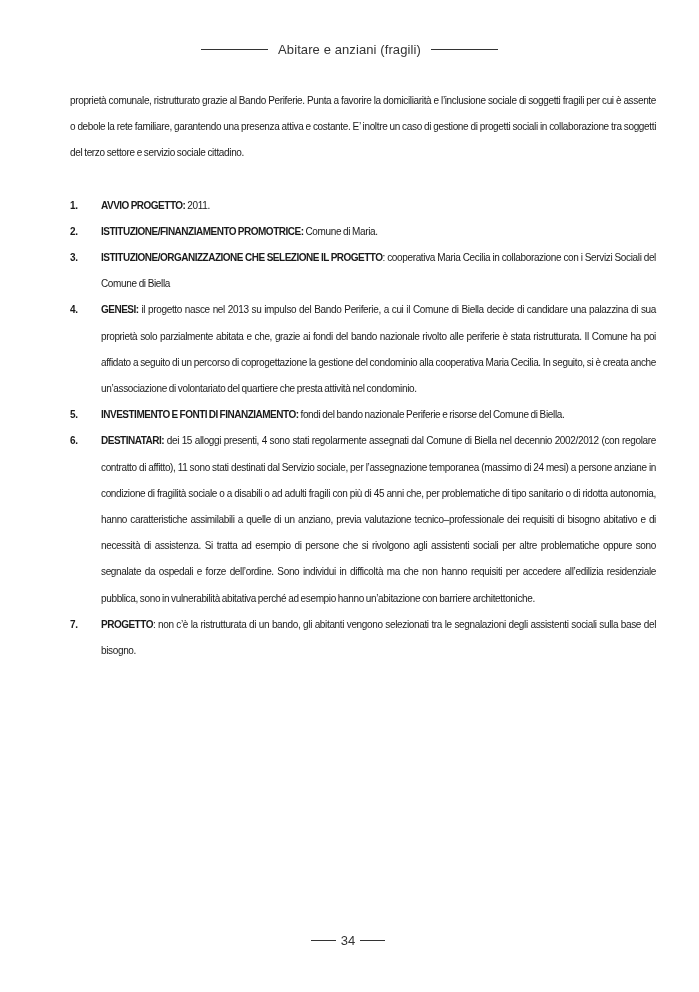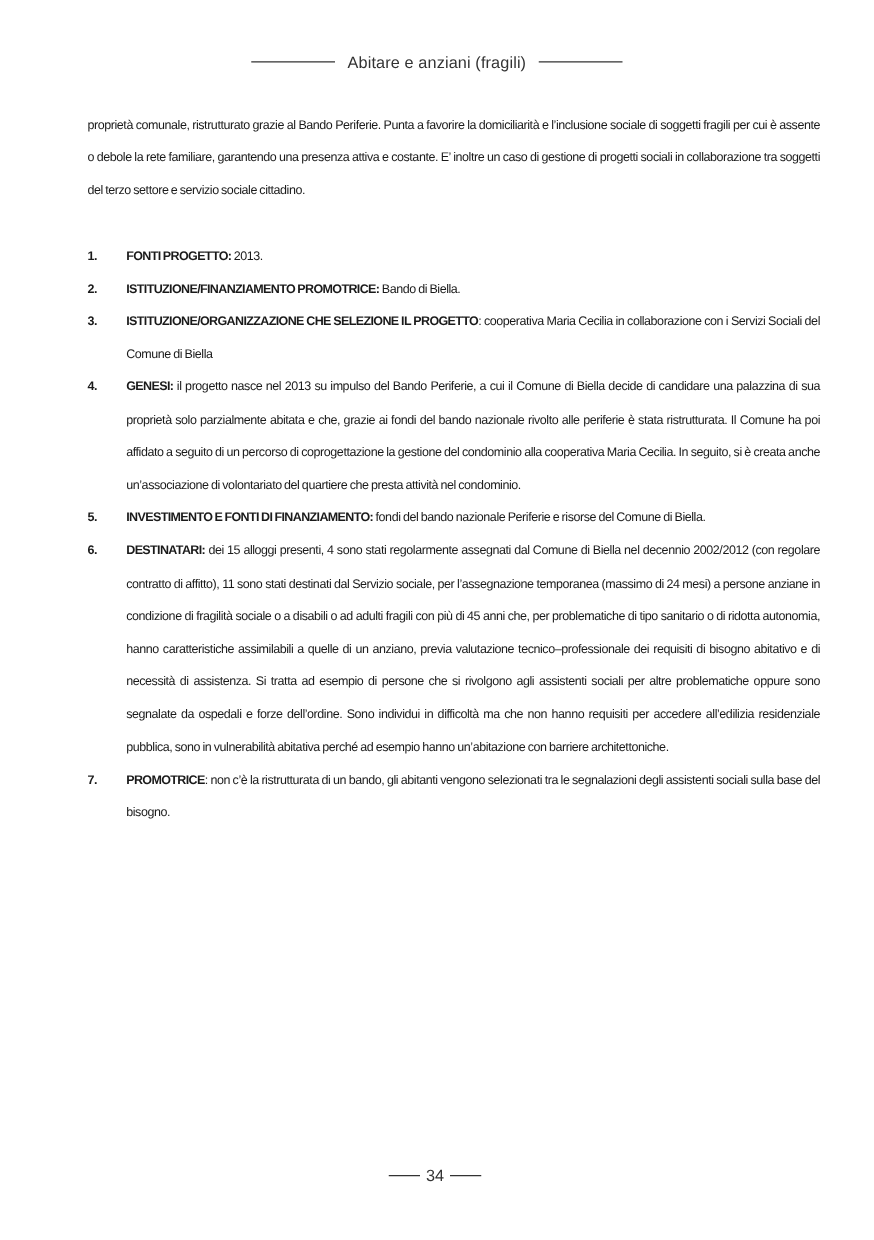--- a/index.html
+++ b/index.html
@@ -51,39 +51,39 @@
   <span class="rule"></span>
   <span class="title">Abitare e anziani (fragili)</span>
   <span class="rule"></span>
 </div>
 
 <div class="content">
   <p class="para" lang="it">proprietà comunale, ristrutturato grazie al Bando Periferie. Punta a favorire la domiciliarità e l’inclusione sociale di soggetti fragili per cui è assente o debole la rete familiare, garantendo una presenza attiva e costante. E’ inoltre un caso di gestione di progetti sociali in collaborazione tra soggetti del terzo settore e servizio sociale cittadino.</p>
 
   <ol class="items">
     <li lang="it">
-      <span class="num">1.</span><span class="label">FONTI PROGETTO:</span><span> 2013.</span>
+      <span class="num">1.</span><span class="label">AVVIO PROGETTO:</span><span> 2011.</span>
     </li>
     <li lang="it">
-      <span class="num">2.</span><span class="label">ISTITUZIONE/FINANZIAMENTO PROMOTRICE:</span><span> Bando di Biella.</span>
+      <span class="num">2.</span><span class="label">ISTITUZIONE/FINANZIAMENTO PROMOTRICE:</span><span> Comune di Maria.</span>
     </li>
     <li lang="it">
       <span class="num">3.</span><span class="label">ISTITUZIONE/ORGANIZZAZIONE CHE SELEZIONE IL PROGETTO</span><span>: cooperativa Maria Cecilia in collaborazione con i Servizi Sociali del Comune di Biella</span>
     </li>
     <li lang="it">
       <span class="num">4.</span><span class="label">GENESI:</span><span> il progetto nasce nel 2013 su impulso del Bando Periferie, a cui il Comune di Biella decide di candidare una palazzina di sua proprietà solo parzialmente abitata e che, grazie ai fondi del bando nazionale rivolto alle periferie è stata ristrutturata.  Il Comune ha poi affidato a seguito di un percorso di coprogettazione la gestione del condominio alla cooperativa Maria Cecilia. In seguito, si è creata anche un’associazione di volontariato del quartiere che presta attività nel condominio.</span>
     </li>
     <li lang="it">
       <span class="num">5.</span><span class="label">INVESTIMENTO E FONTI DI FINANZIAMENTO:</span><span> fondi del bando nazionale Periferie e risorse del Comune di Biella.</span>
     </li>
     <li lang="it">
       <span class="num">6.</span><span class="label">DESTINATARI:</span><span> dei 15 alloggi presenti, 4 sono stati regolarmente assegnati dal Comune di Biella nel decennio 2002/2012 (con regolare contratto di affitto), 11 sono stati destinati dal Servizio sociale, per l’assegnazione temporanea (massimo di 24 mesi) a persone anziane in condizione di fragilità sociale o a disabili o ad adulti fragili con più di 45 anni che, per problematiche di tipo sanitario o di ridotta autonomia, hanno caratteristiche assimilabili a quelle di un anziano, previa valutazione tecnico–professionale dei requisiti di bisogno abitativo e di necessità di assistenza. Si tratta ad esempio di persone che si rivolgono agli assistenti sociali per altre problematiche oppure sono segnalate da ospedali e forze dell’ordine. Sono individui in difficoltà ma che non hanno requisiti per accedere all’edilizia residenziale pubblica, sono in vulnerabilità abitativa perché ad esempio hanno un’abitazione con barriere architettoniche.</span>
     </li>
     <li lang="it">
-      <span class="num">7.</span><span class="label">PROMOTRICE</span><span>: non c’è la ristrutturata di un bando, gli abitanti vengono selezionati tra le segnalazioni degli assistenti sociali sulla base del bisogno.</span>
+      <span class="num">7.</span><span class="label">PROGETTO</span><span>: non c’è la ristrutturata di un bando, gli abitanti vengono selezionati tra le segnalazioni degli assistenti sociali sulla base del bisogno.</span>
     </li>
   </ol>
 </div>
 
 <div class="folio">
   <span class="rule"></span>
   <span class="num">34</span>
   <span class="rule"></span>
 </div>
 

